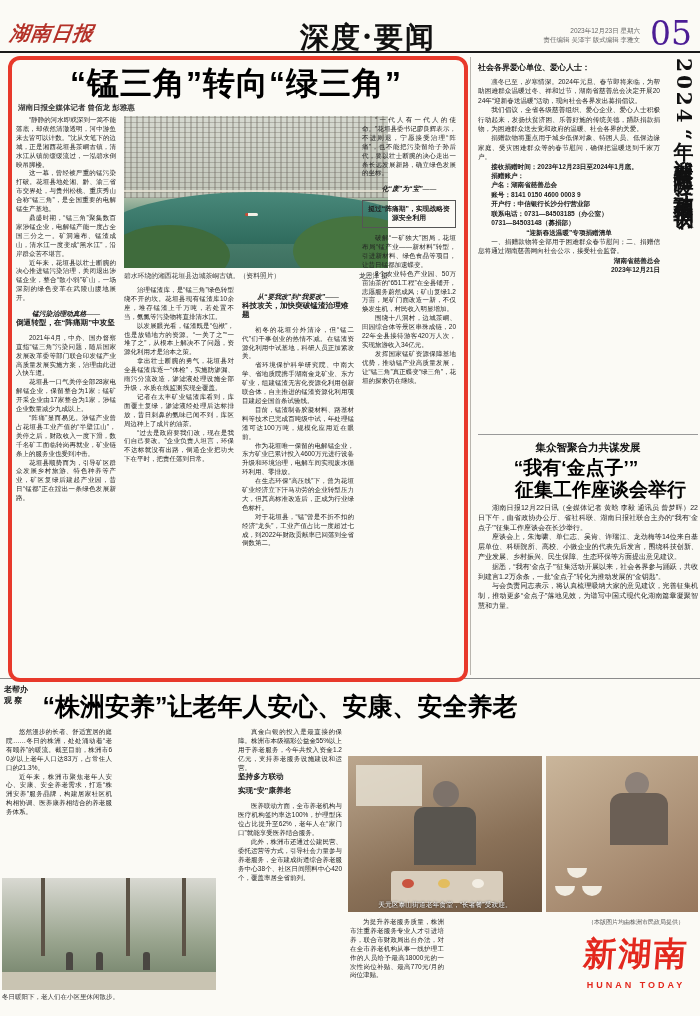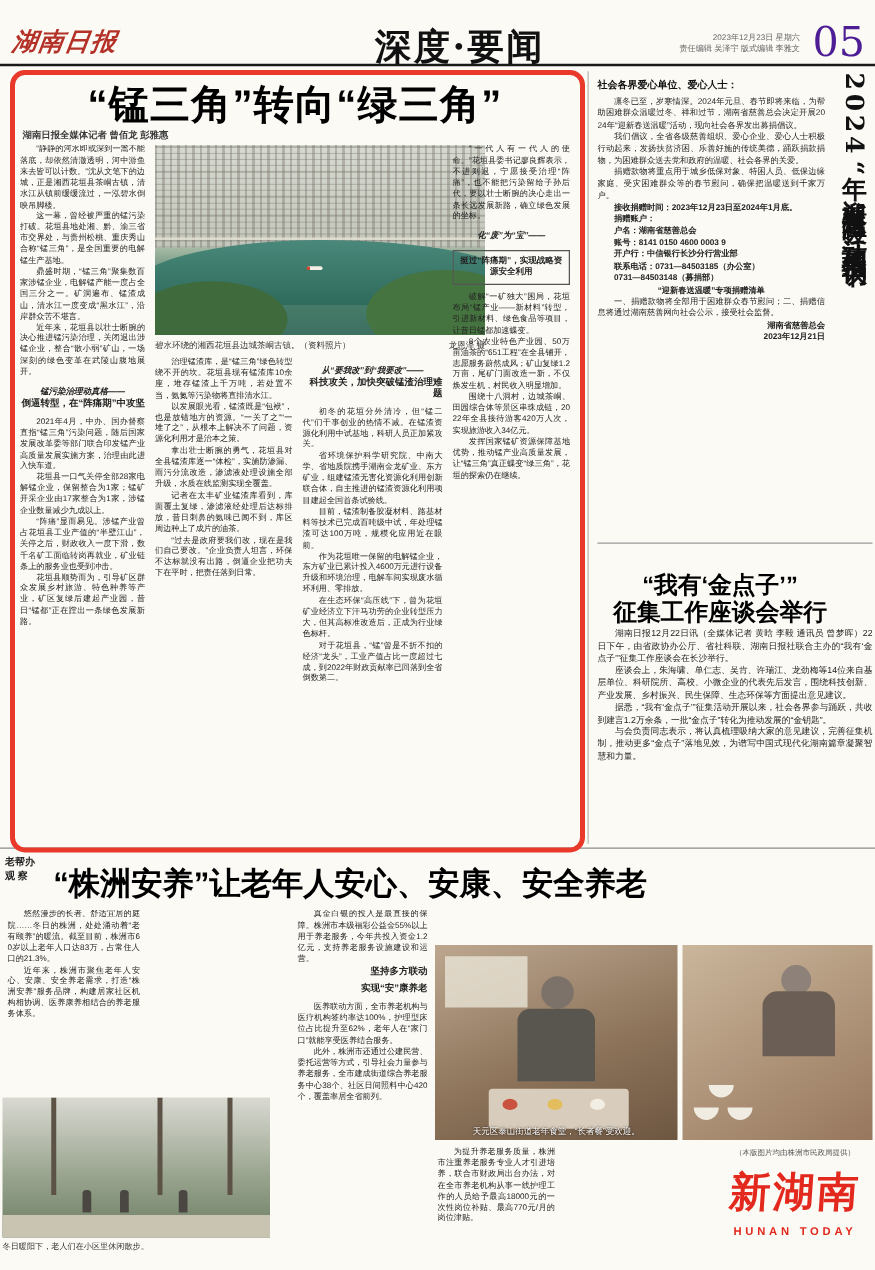--- a/index.html
+++ b/index.html
@@ -19,21 +19,21 @@
   
   .m-headline{left:20px;top:62px;width:432px;text-align:center;font-weight:900;font-size:32px;
               letter-spacing:1px;color:#000;}
   .m-byline{left:18px;top:103px;width:240px;font-size:7.5px;font-weight:bold;color:#3a3a3a;}
   .coltxt{font-size:6.5px;line-height:8.9px;text-align:justify;word-break:break-all;overflow:hidden;color:#232323;}
   .pp{margin:0;text-indent:2em;}
   .pp.c{text-align:center;text-indent:0;}
   .pp.b{font-weight:bold;}
   .pp.r{text-align:right;text-indent:0;}
   .pp.lead{text-align:center;text-indent:0;font-weight:bold;font-style:italic;margin-top:7px;font-size:6.8px;}
-  .pp.sub{text-align:right;text-indent:0;font-weight:bold;font-size:7.6px;margin-bottom:6px;}
+  .pp.sub{text-align:left;text-indent:0;font-weight:bold;font-size:7.6px;margin-bottom:6px;}
   .pp.box{border:1px solid #555;margin:6px 0;padding:4px 3px;text-indent:0;text-align:center;font-weight:bold;font-size:6.8px;}
   
   .photo{overflow:hidden;}
   .town{left:124px;top:116px;width:264px;height:152px;background:linear-gradient(180deg,#cdd2c9 0%,#c3cabe 48%,#9db49e 56%,#4d8270 72%,#3d7060 100%);}
   .roofs{left:0;top:0;width:100%;height:54%;
      background:repeating-linear-gradient(90deg,rgba(110,104,95,.35) 0 2px,rgba(0,0,0,0) 2px 6px),
                 repeating-linear-gradient(0deg,rgba(90,86,78,.30) 0 1px,rgba(0,0,0,0) 1px 5px),
                 linear-gradient(180deg,#d6d9d0,#c2c6ba);}
   .river{left:-8%;top:50%;width:116%;height:34%;background:linear-gradient(180deg,#49887a,#2f6b5d);border-radius:50% 50% 0 0/80% 60% 0 0;}
   .trees1{left:-6%;top:72%;width:46%;height:40%;background:#3f6b3c;border-radius:50%;}
@@ -43,21 +43,21 @@
   .m-caption{left:124px;top:271px;width:264px;font-size:6.8px;color:#333;}
   .m-credit{float:right;}
   
   .v-rule{left:470px;top:57px;width:1px;height:618px;background:#b9b5ae;}
   .sb-kicker{left:478px;top:62px;width:182px;font-size:8px;font-weight:bold;color:#111;}
   .sb-letter{left:478px;top:77px;width:182px;height:352px;font-size:6.6px;line-height:9.4px;}
   .sb-divider{left:478px;top:434px;width:220px;height:1px;background:#999;}
   .t-kicker{left:478px;top:441px;width:220px;text-align:center;font-weight:bold;font-size:10.5px;color:#111;}
   .t-head{left:466px;width:220px;text-align:center;font-family:Liberation Sans, sans-serif;font-weight:900;color:#000;}
   .t-head1{top:455px;font-size:19px;}
-  .t-head2{top:477px;font-size:19px;}
+  .t-head2{top:477px;font-size:19px;text-align:right;}
   .sb-talks{left:478px;top:503px;width:220px;height:248px;font-size:7px;line-height:9.8px;}
   .v-title{left:660px;top:58px;width:38px;height:374px;writing-mode:vertical-rl;font-family:"DejaVu Serif",serif;
            font-weight:900;font-size:20px;letter-spacing:3px;color:#111;text-align:start;}
   
   .b-divider{left:0;top:678px;width:700px;height:1px;background:#8b8b8b;}
   .b-flag{left:4px;top:684px;width:70px;font-size:8px;font-weight:bold;line-height:11px;color:#222;}
   .b-headline{left:0px;top:690px;width:560px;text-align:center;font-weight:900;font-size:25px;color:#000;}
   .bcol{font-size:6.5px;line-height:8.9px;text-align:justify;word-break:break-all;overflow:hidden;color:#232323;}
   
   .ph-left{left:2px;top:878px;width:214px;height:112px;background:linear-gradient(180deg,#d9d9d2 0%,#9aa58f 55%,#6d7d64 100%);}
@@ -169,20 +169,21 @@
       <p class="pp b">联系电话：0731—84503185（办公室）</p>
       <p class="pp b">0731—84503148（募捐部）</p>
       <p class="pp c b">“迎新春送温暖”专项捐赠清单</p>
       <p class="pp">一、捐赠款物将全部用于困难群众春节慰问；二、捐赠信息将通过湖南慈善网向社会公示，接受社会监督。</p>
       <p class="pp r b">湖南省慈善总会</p>
       <p class="pp r b">2023年12月21日</p>
     </div>
   <div class="abs v-title">2024年“迎新春送温暖”活动募捐倡议书</div>
 
   <div class="abs sb-divider"></div>
+  <div class="abs t-kicker">集众智聚合力共谋发展</div>
   <div class="abs t-head t-head1">“我有‘金点子’”</div>
   <div class="abs t-head t-head2">征集工作座谈会举行</div>
   <div class="abs sb-talks coltxt" style="font-size:7px;line-height:9.8px;">
       <p class="pp">湖南日报12月22日讯（全媒体记者 黄晗 李毅 通讯员 曾梦晖）22日下午，由省政协办公厅、省社科联、湖南日报社联合主办的“我有‘金点子’”征集工作座谈会在长沙举行。</p>
       <p class="pp">座谈会上，朱海啸、单仁志、吴肯、许瑞江、龙劲梅等14位来自基层单位、科研院所、高校、小微企业的代表先后发言，围绕科技创新、产业发展、乡村振兴、民生保障、生态环保等方面提出意见建议。</p>
       <p class="pp">据悉，“我有‘金点子’”征集活动开展以来，社会各界参与踊跃，共收到建言1.2万余条，一批“金点子”转化为推动发展的“金钥匙”。</p>
       <p class="pp">与会负责同志表示，将认真梳理吸纳大家的意见建议，完善征集机制，推动更多“金点子”落地见效，为谱写中国式现代化湖南篇章凝聚智慧和力量。</p>
     </div>
 
   <div class="abs b-divider"></div>

